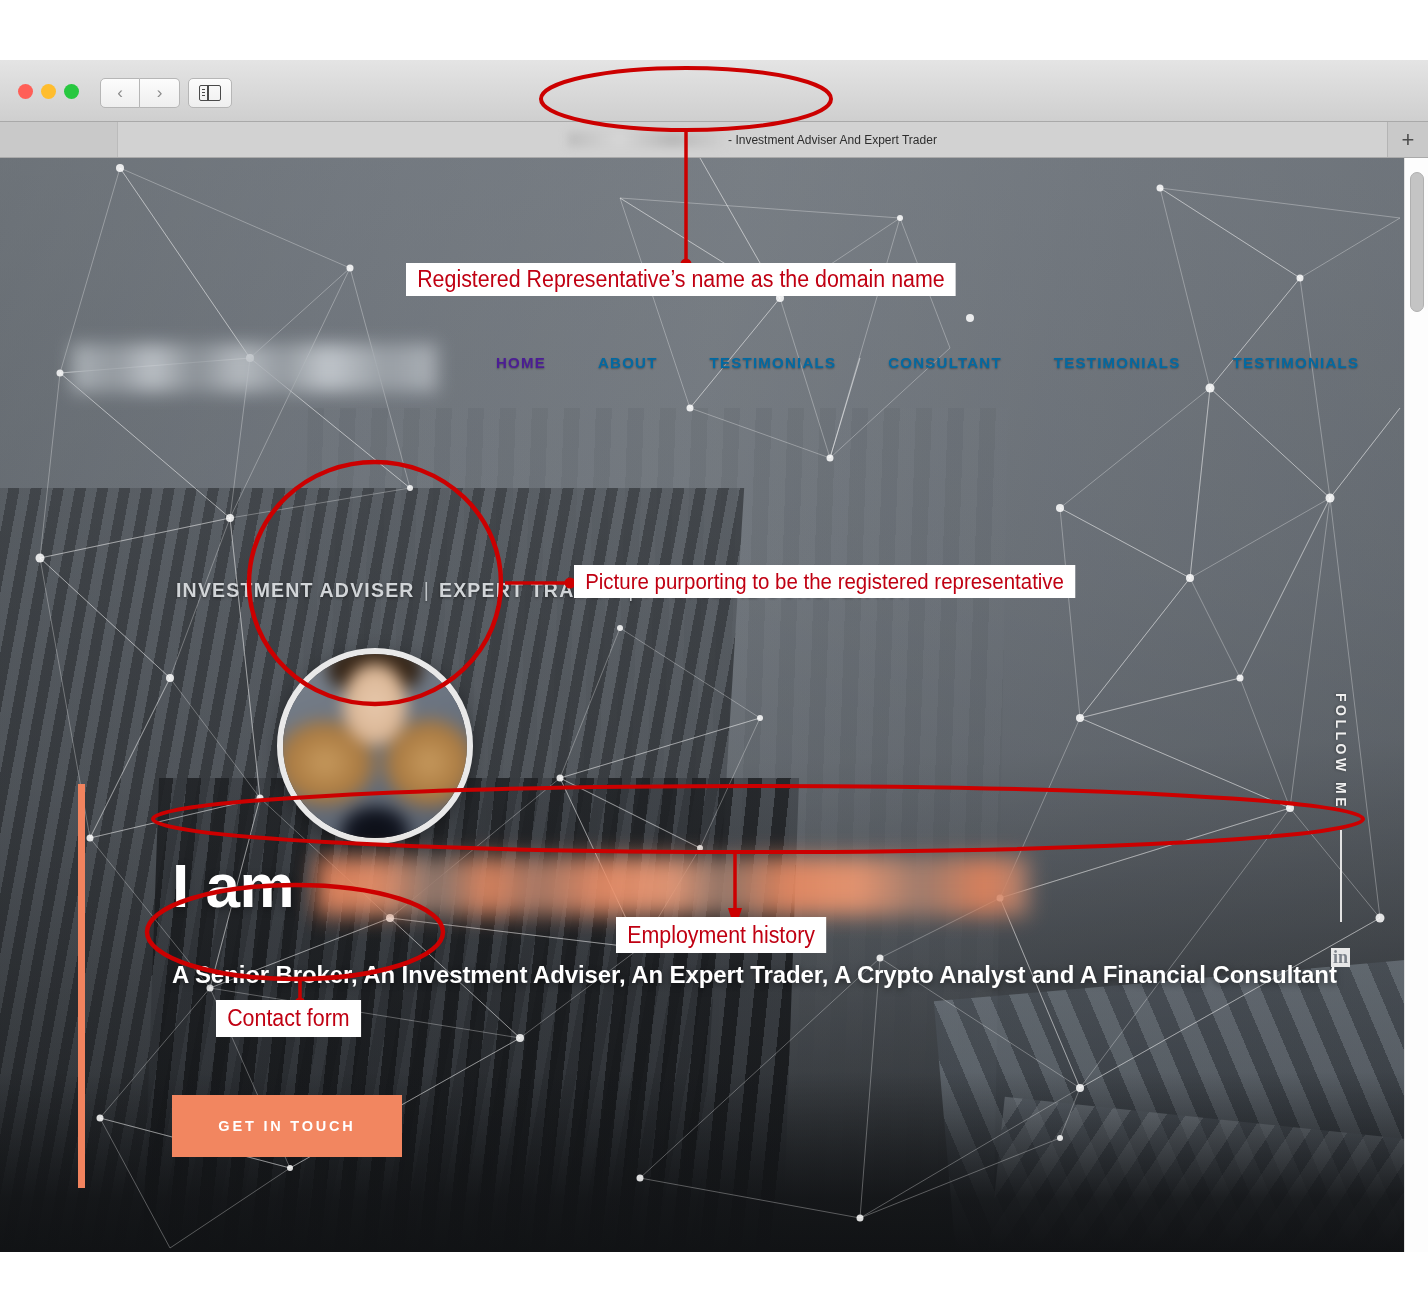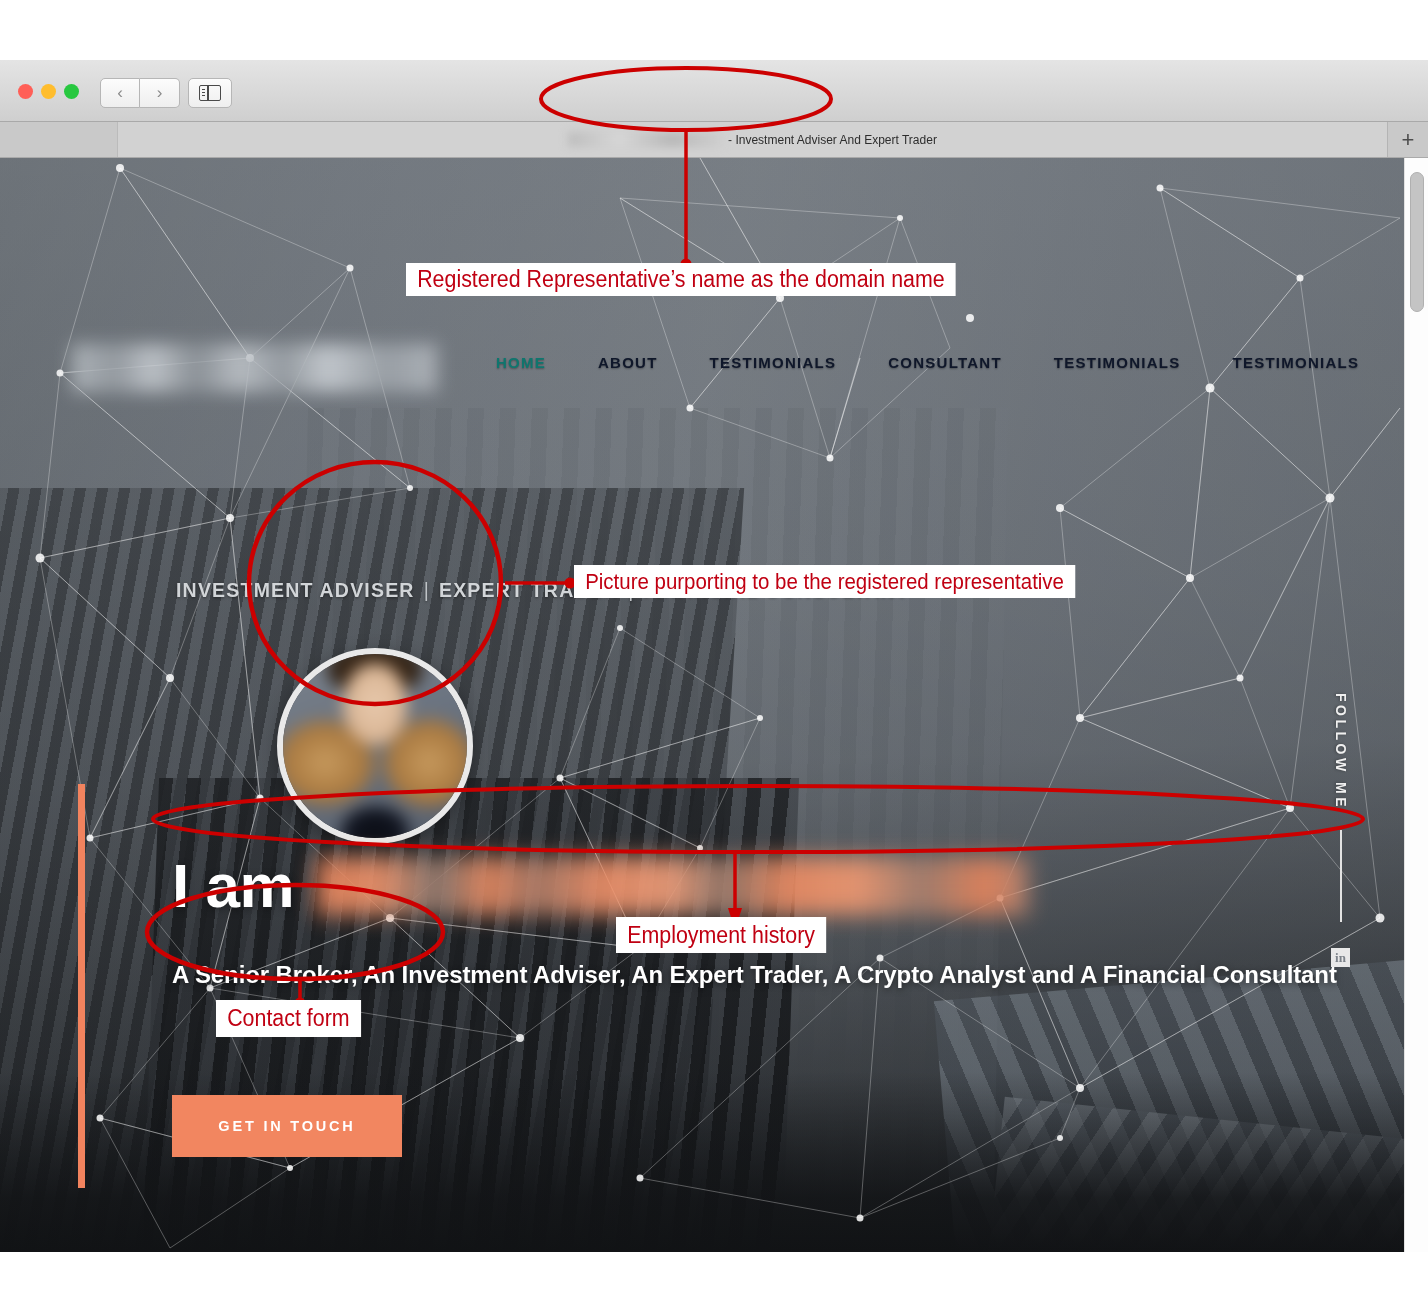--- a/index.html
+++ b/index.html
@@ -232,26 +232,26 @@
     position: absolute;
     left: 470px; top: 196px;
     display: flex;
     gap: 0;
     z-index: 7;
   }
   .nav-item {
     font-size: 15px;
     letter-spacing: 1.25px;
     font-weight: 600;
-    color: #0f172a;
+    color: #0369a1;
     padding: 0 26px;
     white-space: nowrap;
     text-shadow: 0 1px 2px rgba(0,0,0,0.35);
   }
-  .nav-item.active { color: #0f766e; }
+  .nav-item.active { color: #4c1d95; }
 
   
   .tagline {
     position: absolute;
     left: 176px; top: 421px;
     font-size: 19.5px;
     font-weight: 700;
     letter-spacing: 1.2px;
     color: #d2d5d8;
     text-shadow: 0 1px 3px rgba(0,0,0,0.45);
@@ -357,21 +357,21 @@
   }
   .follow-line {
     width: 2px; height: 92px;
     background: #e3e3e3;
     margin: 20px 0 26px;
   }
   .li-icon {
     width: 19px; height: 19px;
     background: #e8e8e8;
     color: #7c828a;
-    font-size: 13px; font-weight: 700;
+    font-size: 18px; font-weight: 700;
     display:flex; align-items:center; justify-content:center;
     font-family: "Liberation Serif", serif;
   }
 
   
   .page-scrollbar {
     position: absolute;
     right: 0; top: 0; bottom: 0;
     width: 24px;
     background: #fdfdfd;

